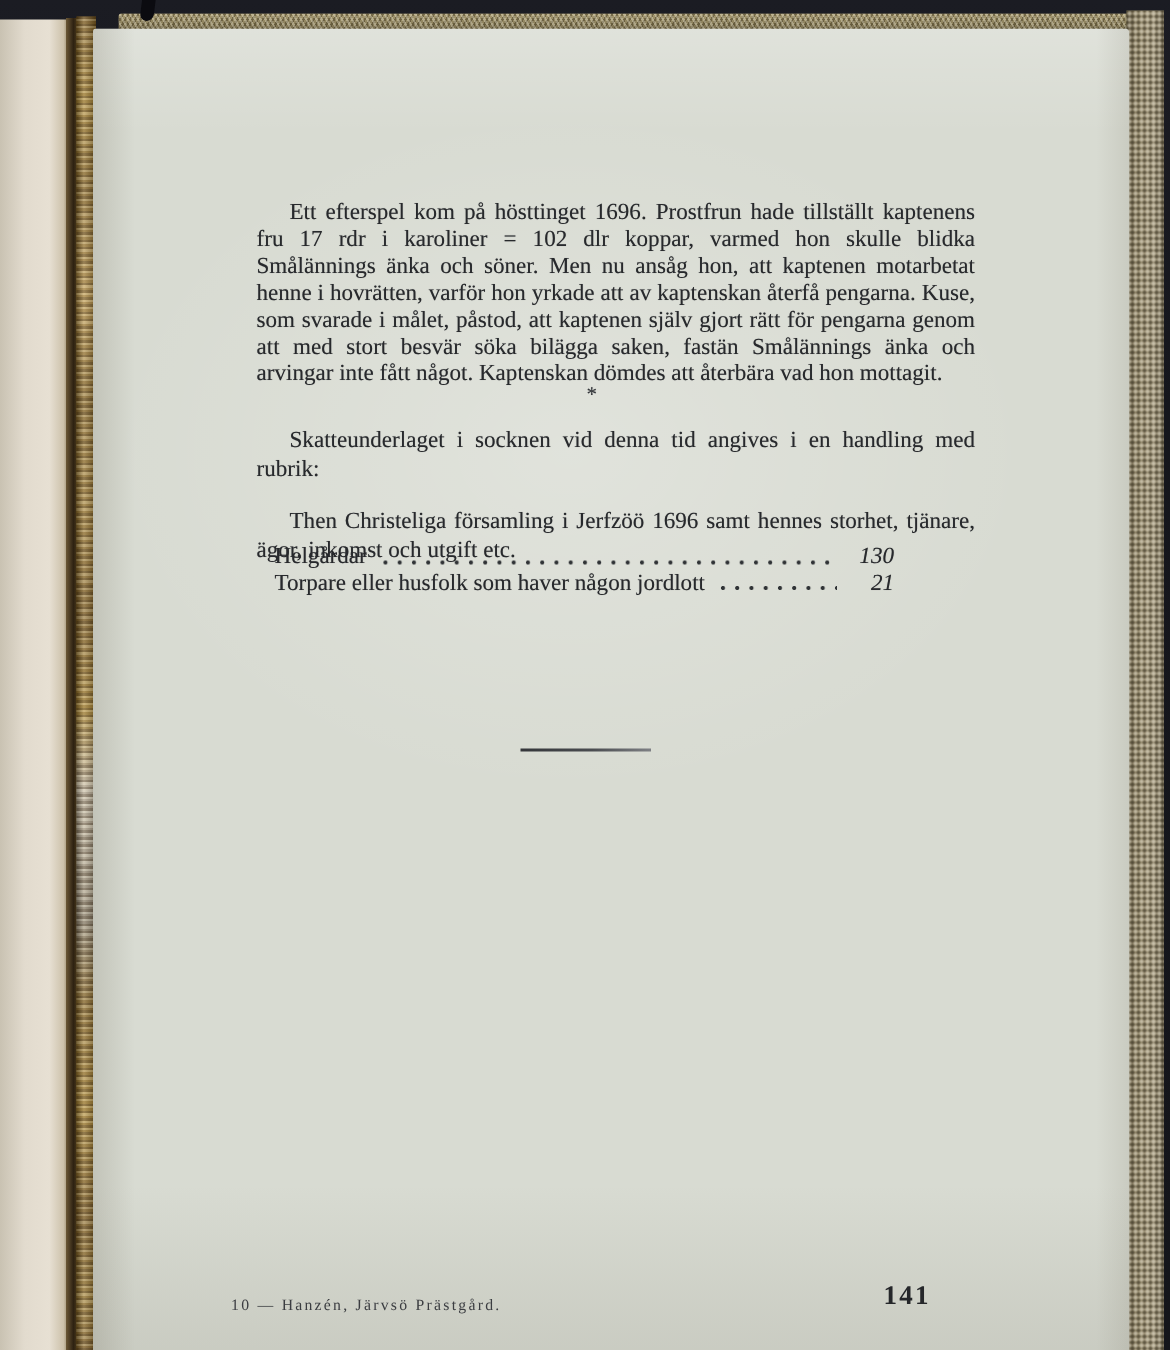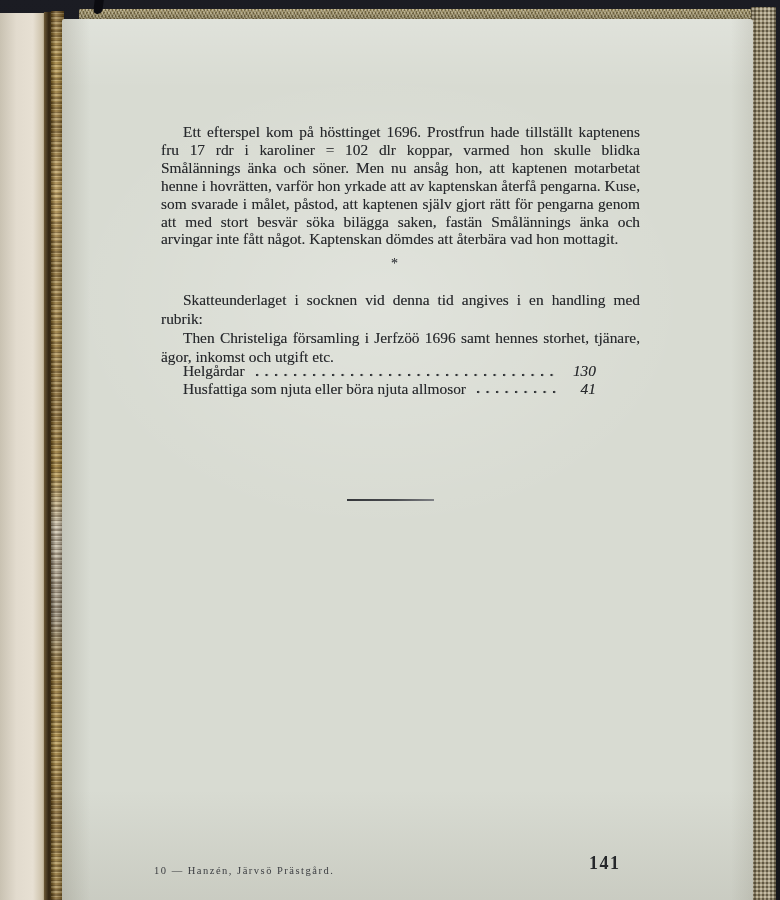--- a/index.html
+++ b/index.html
@@ -63,25 +63,25 @@
       linear-gradient(90deg, rgba(95,88,68,.18), rgba(95,88,68,0) 28px),
       linear-gradient(270deg, rgba(95,88,68,.12), rgba(95,88,68,0) 22px),
       linear-gradient(0deg, rgba(98,94,78,.12), rgba(98,94,78,0) 110px),
       linear-gradient(180deg, rgba(255,255,255,.20), rgba(255,255,255,0) 70px);
     border-radius: 2px 3px 0 0;
   }
 
   
   .print { color: #27292c; text-shadow: 0 0 .5px rgba(45,45,52,.45); }
   .para {
-    position: absolute; left: 155px; width: 479px; margin: 6px;
+    position: absolute; left: 155px; width: 479px; margin: 16px;
     font-size: 15.4px; line-height: 17.9px; text-align: justify; text-indent: 22px;
   }
   .p1 { top: 117px; }
-  .p2 { top: 285px; line-height: 18.6px; }
+  .p2 { top: 269px; line-height: 18.6px; }
   .p3 { top: 323px; line-height: 18.6px; }
   .star { position: absolute; left: 155px; top: 256px; width: 479px; text-align: center;
           font-size: 14px; color: #33363a; }
   .tax-list { position: absolute; left: 183px; top: 362px; width: 413px;
               font-size: 15.4px; line-height: 17.5px; }
   .tax-row { display: flex; align-items: flex-end; }
   .tax-lbl { white-space: nowrap; }
   .tax-dots {
     flex: 1 1 auto; height: 4px; margin: 0 8px 0 10px; align-self: flex-end;
     margin-bottom: 3px;
@@ -126,23 +126,23 @@
 
   <p class="para p3 print">Then Christeliga församling i Jerfzöö 1696 samt hennes storhet, tjänare, ägor, inkomst och utgift etc.</p>
 
   <div class="tax-list print">
     <div class="tax-row">
       <span class="tax-lbl">Helgårdar</span>
       <span class="tax-dots"></span>
       <span class="tax-num">130</span>
     </div>
     <div class="tax-row">
-      <span class="tax-lbl">Husfattiga som njuta eller böra njuta allmosor</span>
+      <span class="tax-lbl">Torpare eller husfolk som haver någon jordlott</span>
       <span class="tax-dots"></span>
-      <span class="tax-num">41</span>
+      <span class="tax-num">21</span>
     </div>
   </div>
 
   <div class="rule"></div>
 
   <div class="sig">10 — Hanzén, Järvsö Prästgård.</div>
 
   <div class="pagenum">141</div>
 
 </div>

